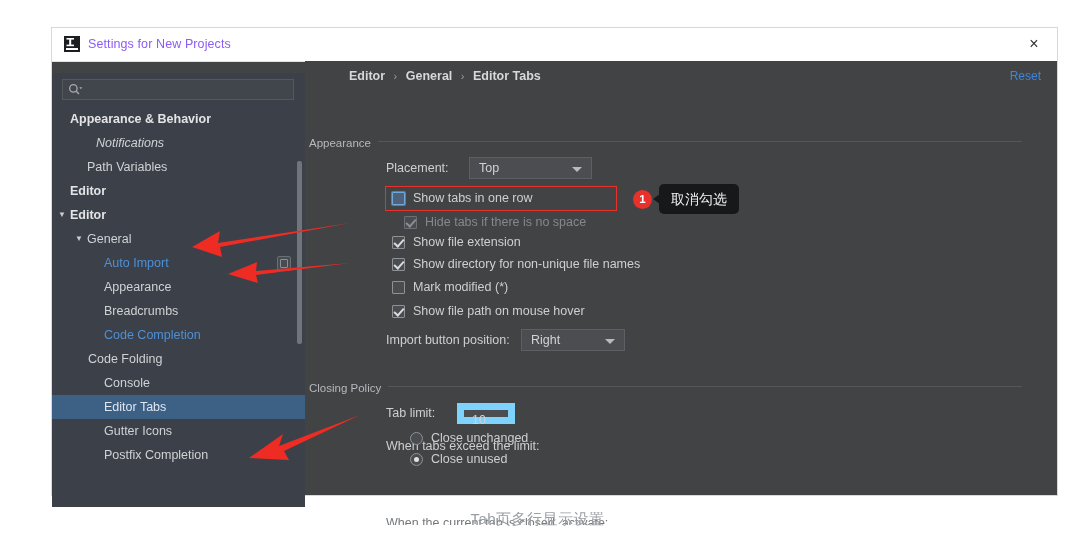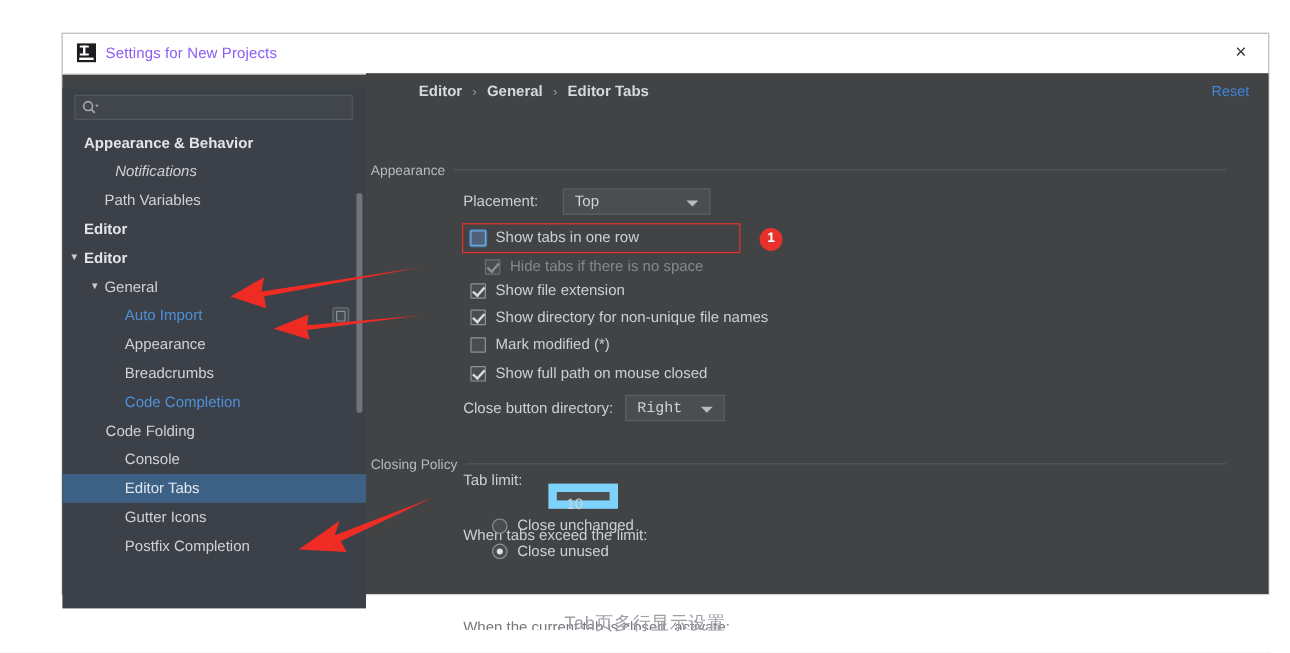--- a/index.html
+++ b/index.html
@@ -449,36 +449,36 @@
           <div class="checkrow" style="left: 87px; top: 196px;">
             <span class="cbox checked"></span>
             <span class="ctext">Show directory for non-unique file names</span>
           </div>
           <div class="checkrow" style="left: 87px; top: 219px;">
             <span class="cbox"></span>
             <span class="ctext">Mark modified (*)</span>
           </div>
           <div class="checkrow" style="left: 87px; top: 243px;">
             <span class="cbox checked"></span>
-            <span class="ctext">Show full path on mouse closed</span>
+            <span class="ctext">Show file path on mouse hover</span>
           </div>
         </div>
 
-      <div class="field-row" style="left:81px; top:272px;">Close button directory:</div>
-      <div class="combo" style="left:216px; top:268px; width:83px;font-family:Liberation Mono, monospace;">
+      <div class="field-row" style="left:81px; top:272px;">Import button position:</div>
+      <div class="combo" style="left:216px; top:268px; width:104px;">
         <span class="val">Right</span>
         <span class="arrow"></span>
       </div>
 
       <div class="group" style="top:317px;">
         <div class="group-rule"></div>
         <span class="group-title">Closing Policy</span>
       </div>
 
-      <div class="field-row" style="left:81px; top:332px;">Tab limit:</div>
+      <div class="field-row" style="left:81px; top:345px;">Tab limit:</div>
       <div class="textfield" style="left:152px; top:342px; width:58px;">
         <span class="val">10</span>
       </div>
 
       <div class="field-row" style="left:81px; top:378px;">When tabs exceed the limit:</div>
 
       <div id="radio-list">
           <div class="radiorow" style="left: 105px; top: 370px;">
             <span class="rbox"></span>
             <span class="rtext">Close unchanged</span>
@@ -488,20 +488,21 @@
             <span class="rtext">Close unused</span>
           </div>
         </div>
 
       <div class="field-row" style="left:81px; top:455px; color:#75787c; overflow:hidden; height:9px;">When the current tab is closed, activate:</div>
     </div>
   </div>
 
   <div id="anno-rect"></div>
   <div id="badge-1">1</div>
+  <div id="tooltip-1">取消勾选</div>
 
   <svg class="arrow-svg" style="left:120px; top:193px;" width="180" height="45" viewBox="0 0 180 45">
     <path d="M178 2 L46 22 L48 10 L20 26 L50 36 L48 26 Z" fill="#ee2c24"></path>
   </svg>
   <svg class="arrow-svg" style="left:160px; top:229px;" width="140" height="30" viewBox="0 0 140 30">
     <path d="M138 6 L44 14 L45 5 L16 17 L46 26 L44 18 Z" fill="#ee2c24"></path>
   </svg>
   <svg class="arrow-svg" style="left:175px; top:385px;" width="135" height="55" viewBox="0 0 135 55">
     <path d="M133 2 L52 33 L56 21 L22 45 L62 47 L57 38 Z" fill="#ee2c24"></path>
   </svg>

